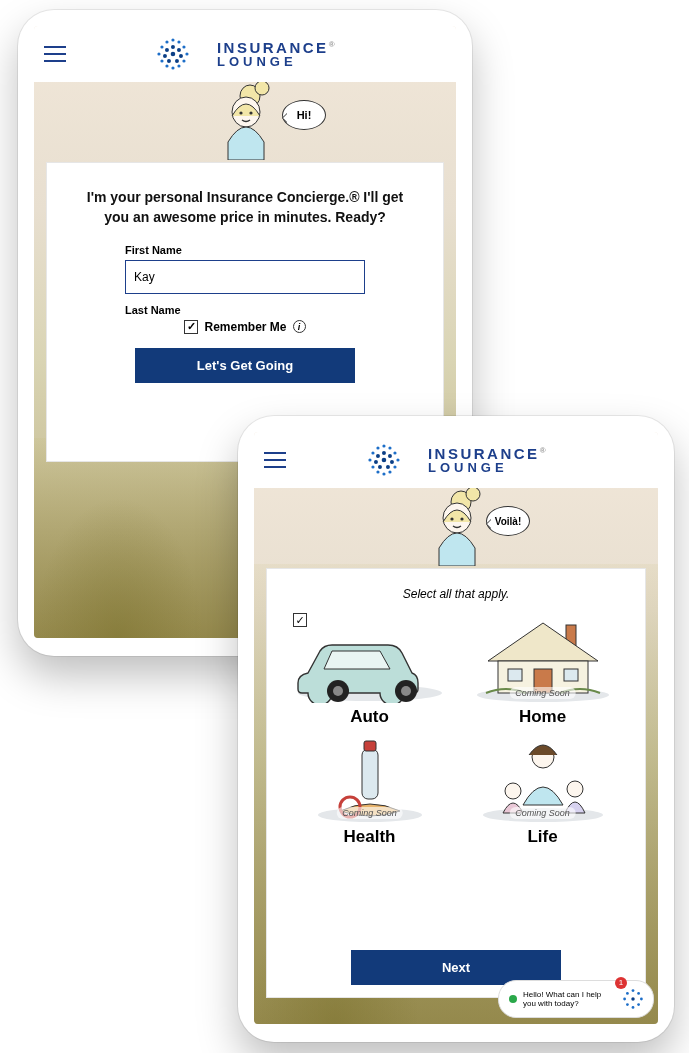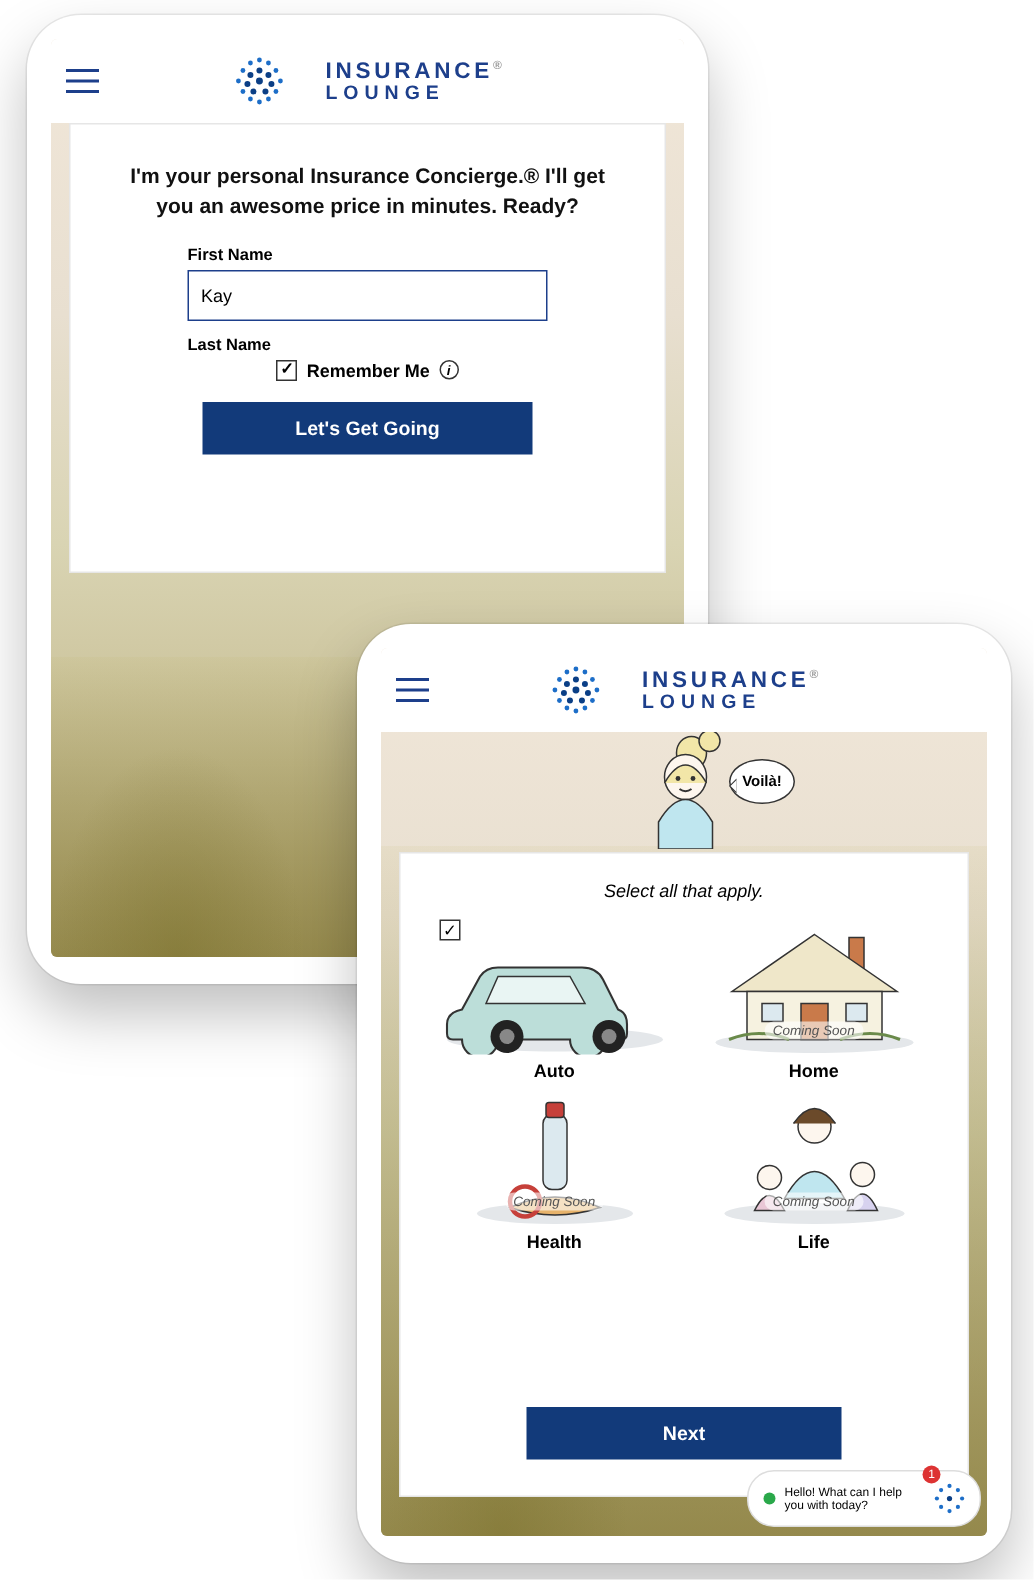--- a/index.html
+++ b/index.html
@@ -70,29 +70,29 @@
   .field {
     width:100%; height:28px; border:1px solid #bbb; padding:16px 8px; font-size:12px; margin-bottom:10px;
   }
   .field.focus { border:1.5px solid #1d3f8b; outline:none; }
 
   .remember { display:flex; align-items:center; justify-content:center; gap:6px; font-size:12px; font-weight:600; margin:4px 0 14px; }
   .chk { width:14px; height:14px; border:1px solid #333; display:inline-flex; align-items:center; justify-content:center; font-size:11px; line-height:1; }
   .info { width:13px; height:13px; border:1px solid #333; border-radius:50%; display:inline-flex; align-items:center; justify-content:center; font-size:9px; font-style:italic; }
 
   .primary-btn {
-    display:block; width:220px; margin:12px auto; background:#123a7a; color:#fff;
+    display:block; width:220px; margin:0 auto; background:#123a7a; color:#fff;
     text-align:center; font-size:13px; font-weight:600; padding:10px 0; cursor:pointer;
   }
 
   
   .grid { display:grid; grid-template-columns:1fr 1fr; gap:8px 8px; margin-top:4px; }
   .opt { position:relative; text-align:center; }
   .opt .illus { height:88px; display:flex; align-items:flex-end; justify-content:center; }
-  .opt .olabel { font-size:12px; font-weight:700; margin-top:4px; }
+  .opt .olabel { font-size:17px; font-weight:700; margin-top:4px; }
   .opt .soon {
     position:absolute; left:50%; transform:translateX(-50%); bottom:28px;
     font-size:9px; font-style:italic; color:#555; background:rgba(255,255,255,.6);
     padding:1px 6px; border-radius:8px;
   }
   .opt .sel { position:absolute; top:-2px; left:6px; width:14px; height:14px; border:1px solid #333; display:flex; align-items:center; justify-content:center; font-size:11px; background:#fff;}
   .shadow-ellipse { fill:#e4e7ea; }
 
   .front .primary-btn { position:absolute; left:50%; transform:translateX(-50%); bottom:12px; width:210px; }
 
@@ -159,20 +159,35 @@
             </g>
               </svg>
           </span>
           <span class="brand-text">
             <div class="ln1"><span>INSURANCE</span><sup>®</sup></div>
             <div class="ln2">LOUNGE</div>
           </span>
         </div>
       </div>
 
+      <div class="avatar-row">
+        <svg width="86" height="78" viewBox="0 0 86 78">
+          <ellipse cx="48" cy="14" rx="10" ry="11" fill="#f2e6a8" stroke="#333"></ellipse>
+          <circle cx="60" cy="6" r="7" fill="#f2e6a8" stroke="#333"></circle>
+          <ellipse cx="44" cy="30" rx="14" ry="15" fill="#fdf6ee" stroke="#333"></ellipse>
+          <path d="M30 34 q14 -24 28 0" fill="#f2e6a8" stroke="#333"></path>
+          <circle cx="39" cy="31" r="1.6" fill="#333"></circle>
+            <circle cx="49" cy="31" r="1.6" fill="#333"></circle>
+          <path d="M40 38 q4 3 8 0" stroke="#333" fill="none" stroke-width="1.4"></path>
+          <path d="M26 60 q18 -30 36 0 v18 h-36z" fill="#bfe6ef" stroke="#333"></path>
+        </svg>
+        <div class="bubble back-pos">
+            <span>Hi!</span>
+          </div>
+      </div>
 
       <div class="card">
         <div class="heading">I'm your personal Insurance Concierge.® I'll get you an awesome price in minutes. Ready?</div>
 
         <div class="form">
           <div class="lbl">First Name</div>
           <input class="field focus" value="Kay" style="">
           <div class="lbl">Last Name</div>
 
           <div class="remember">

